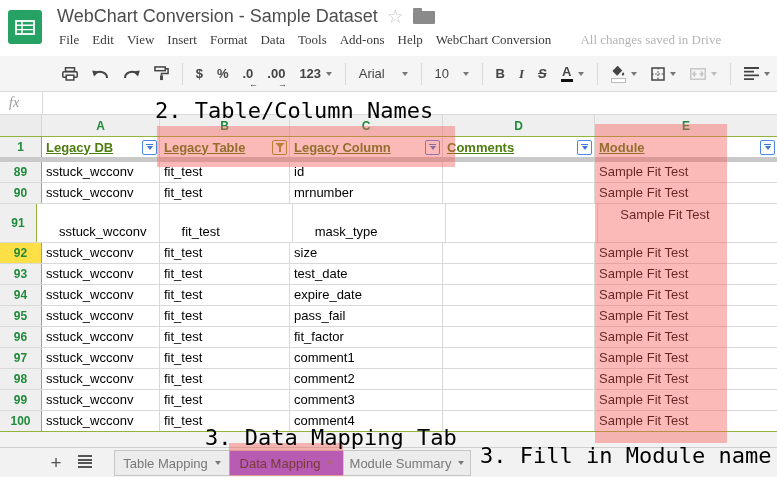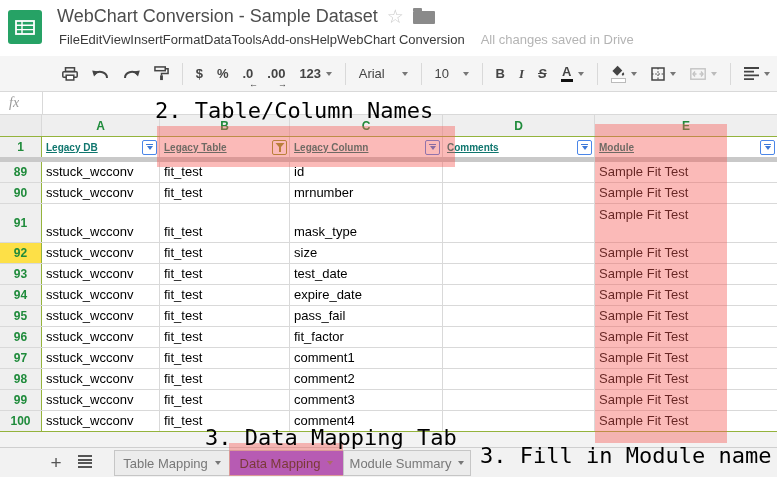--- a/index.html
+++ b/index.html
@@ -7,21 +7,21 @@
        font-family:"Liberation Sans",sans-serif;color:#222;}
   
   .titlebar{position:absolute;left:0;top:0;width:777px;height:56px;background:#fff;border-bottom:1px solid #e2e6ea;}
   .logo{position:absolute;left:8px;top:10px;width:34px;height:34px;background:#26a265;border-radius:3px;
         display:flex;align-items:center;justify-content:center;}
   .title-row{position:absolute;left:57px;top:4px;height:24px;display:flex;align-items:center;gap:9px;}
   .doc-title{font-size:18px;color:#4d4d4d;white-space:nowrap;}
   .star{font-size:19px;color:#c9c9c9;line-height:1;}
   .folder{position:relative;width:22px;height:13px;background:#8a8a8a;border-radius:1px;margin-top:3px;}
   .folder:before{content:"";position:absolute;left:0;top:-3px;width:9px;height:3px;background:#8a8a8a;border-radius:1px 1px 0 0;}
-  .menu-row{position:absolute;left:59px;top:32px;display:flex;align-items:center;font-size:13px;color:#3a3a3a;white-space:nowrap;}
+  .menu-row{position:absolute;left:59px;top:32px;display:flex;gap:13px;align-items:center;font-size:13px;color:#3a3a3a;white-space:nowrap;font-family:Liberation Serif, serif;}
   .menu-item{cursor:default;}
   .save-status{color:#b4b4b4;margin-left:16px;}
   
   .toolbar{position:absolute;left:0;top:56px;width:777px;height:36px;background:#f5f5f5;border-bottom:1px solid #d9d9d9;
            display:flex;align-items:center;padding-left:55px;box-sizing:border-box;font-size:13px;color:#444;}
   .tb{display:flex;align-items:center;justify-content:center;height:24px;padding:0 7px;position:relative;}
   .tb b{font-weight:bold;}
   .sep{width:1px;height:22px;background:#d9d9d9;margin:0 6px;}
   .caret{width:0;height:0;border-left:3.5px solid transparent;border-right:3.5px solid transparent;border-top:4px solid #777;display:inline-block;margin-left:5px;}
   .numfmt{font-weight:bold;}
@@ -41,33 +41,33 @@
   .fxlabel{position:absolute;left:9px;top:3px;font-family:"Liberation Serif",serif;font-style:italic;font-size:14px;color:#999;}
   .fxdiv{position:absolute;left:42px;top:0;width:1px;height:22px;background:#d9d9d9;}
   
   .sheet{position:absolute;left:0;top:115px;width:777px;}
   .hdr-row{display:flex;height:22px;background:#efefef;border-bottom:1px solid #94b33c;box-sizing:border-box;}
   .hdr-cell{display:flex;align-items:center;justify-content:center;font-size:12px;font-weight:bold;color:#1f8b3b;
             border-right:1px solid #d9d9d9;box-sizing:border-box;}
   .corner{background:#ececec;}
   .cw0{width:42px;} .cwA{width:118px;} .cwB{width:130px;} .cwC{width:153px;} .cwD{width:152px;} .cwE{width:182px;border-right:none;}
   .row{display:flex;height:21px;border-bottom:1px solid #d9d9d9;box-sizing:border-box;background:#fff;}
-  .row.tall{height:39px;}
+  .row.tall{height:39px;gap:18px;}
   .row.last{border-bottom:1px solid #94b33c;}
   .cell{box-sizing:border-box;border-right:1px solid #d9d9d9;display:flex;align-items:flex-end;padding:0 2px 3px 4px;
         font-size:13px;color:#000;overflow:hidden;white-space:nowrap;}
   .cell.cwE{border-right:none;}
   .cell.top{align-items:flex-start;padding-top:3px;}
   .rh{justify-content:center;align-items:center;padding:0;background:#efefef;font-size:12px;font-weight:bold;color:#1f8b3b;
       border-right:1px solid #94b33c;}
   .rh.sel{background:#fde047;}
   .frozen-div{height:5px;background:#c9c9c9;}
   .hrow{height:20px;border-bottom:none;}
   .hcell{align-items:center;justify-content:space-between;padding:0 2px 0 4px;}
-  .hlabel{font-size:10px;font-weight:bold;text-decoration:underline;color:#0f766e;white-space:nowrap;}
+  .hlabel{font-size:13px;font-weight:bold;text-decoration:underline;color:#4d7c0f;white-space:nowrap;}
   .fbtn{width:13px;height:13px;border:1px solid #4a86e8;border-radius:2px;background:#fff;display:flex;flex-direction:column;
         align-items:center;justify-content:center;flex:none;}
   .fbtn .fbar{width:7px;height:1.5px;background:#3c78d8;margin-bottom:1px;}
   .fbtn .ftri{width:0;height:0;border-left:3.5px solid transparent;border-right:3.5px solid transparent;border-top:4.5px solid #3c78d8;}
   .fbtn.funnel{border-color:#8f9a27;}
   .below-grid{position:absolute;left:0;top:432px;width:777px;height:15px;background:#f3f3f3;}
   
   .tabbar{position:absolute;left:0;top:447px;width:777px;height:30px;background:#f2f2f2;border-top:1px solid #cfcfcf;box-sizing:border-box;}
   .addbtn{position:absolute;left:44px;top:3px;width:24px;height:24px;display:flex;align-items:center;justify-content:center;
           font-size:19px;color:#555;}

